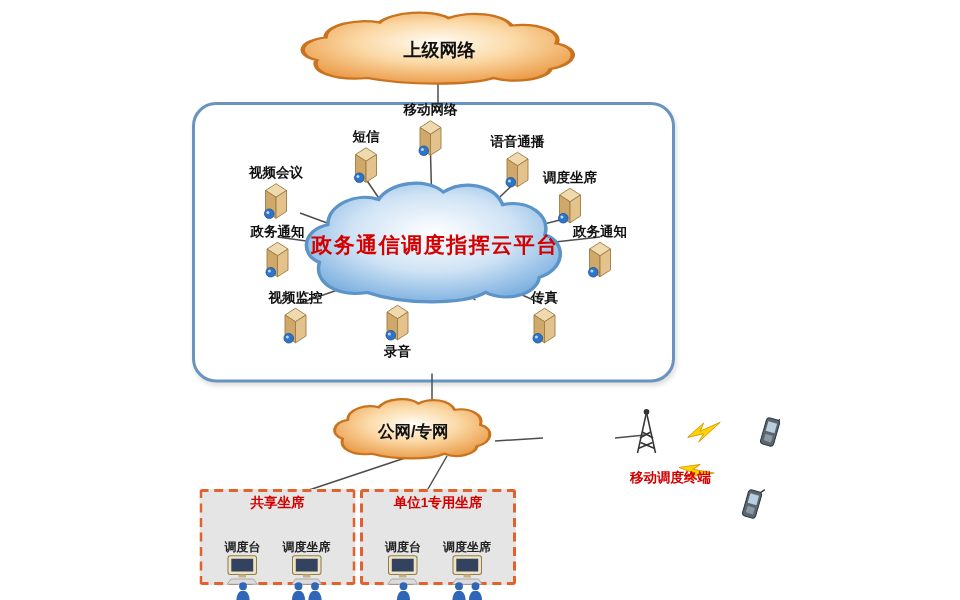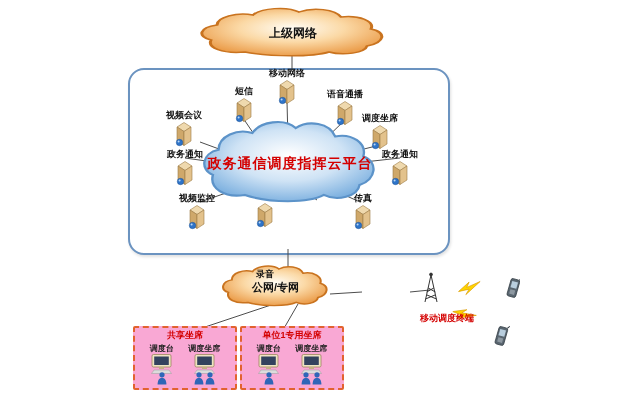--- a/index.html
+++ b/index.html
@@ -15,29 +15,29 @@
     box-shadow:1px 2px 3px rgba(0,0,0,0.12); z-index:1;
   }
   .cloud-wrap { position:absolute; z-index:3; }
   .cloud-svg { position:absolute; inset:0; width:100%; height:100%; }
   .cloud-label {
     position:absolute; inset:0; display:flex; align-items:center; justify-content:center;
     font-weight:bold; color:#111; z-index:4; white-space:nowrap;
   }
   .cloud-label.red { color:#d40000; letter-spacing:1px; }
   .node { position:absolute; width:56px; display:flex; flex-direction:column; align-items:center; z-index:4; }
-  .node.rev { flex-direction:column-reverse;gap:40px; }
+  .node.rev { flex-direction:column-reverse; }
   .node-label { font-size:9px; font-weight:bold; color:#111; white-space:nowrap; line-height:1.15; margin-bottom:1px; }
   .node.rev .node-label { margin-bottom:0; margin-top:1px; }
   .seat-box {
-    position:absolute; width:100px; height:60px; background:#f9a8d4;
+    position:absolute; width:100px; height:60px; background:#e5e5e5;
     border:2px dashed #e2622e; border-radius:2px; z-index:3;
   }
   .seat-title { color:#d40000; font-weight:bold; font-size:9px; text-align:center; margin-top:1px; white-space:nowrap; }
-  .seat-cols { display:flex; justify-content:space-evenly; margin-top:1px;align-items:flex-end; }
+  .seat-cols { display:flex; justify-content:space-evenly; margin-top:17px;align-items:flex-end; }
   .seat-col { display:flex; flex-direction:column; align-items:center; }
   .seat-label { font-size:8px; font-weight:bold; color:#222; white-space:nowrap; }
   .persons { display:flex; gap:1px; margin-top:-2px; }
   .abs { position:absolute; z-index:4; }
   .mobile-terminal-label {
     position:absolute; left:390px; top:312px; width:84px; text-align:right;
     color:#d40000; font-weight:bold; font-size:9px; z-index:4; white-space:nowrap;
   }
 </style>
 </head>

